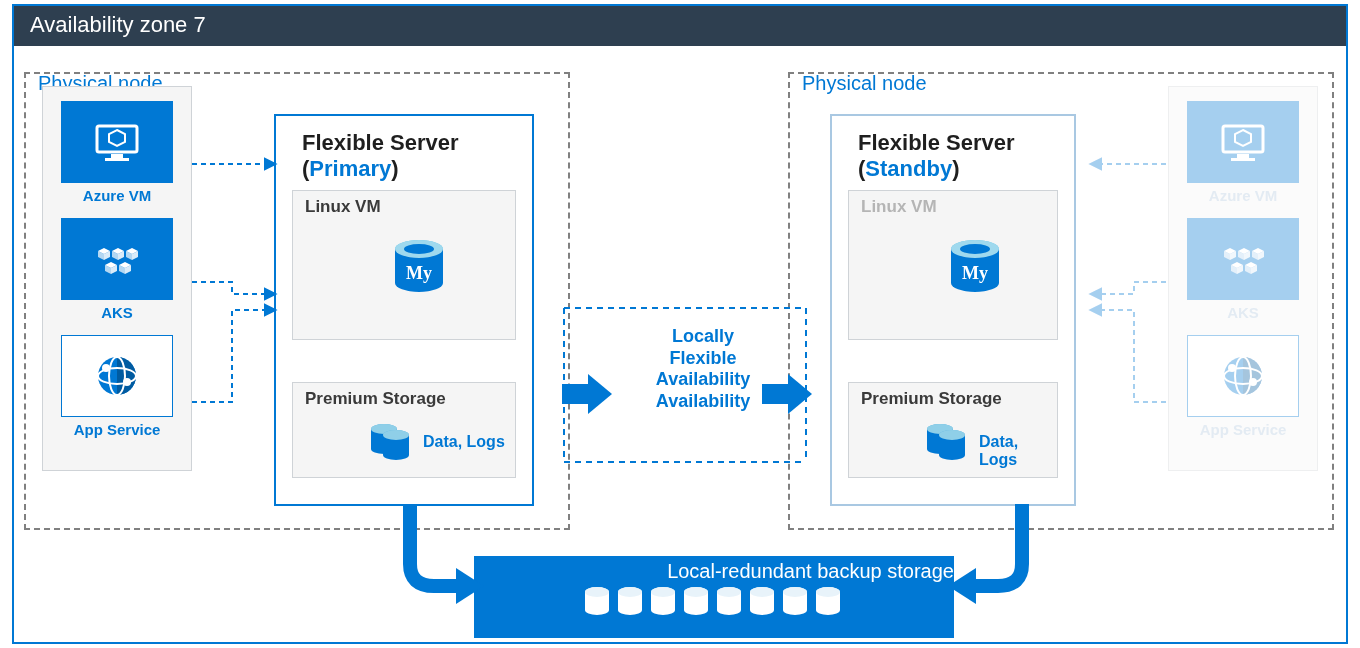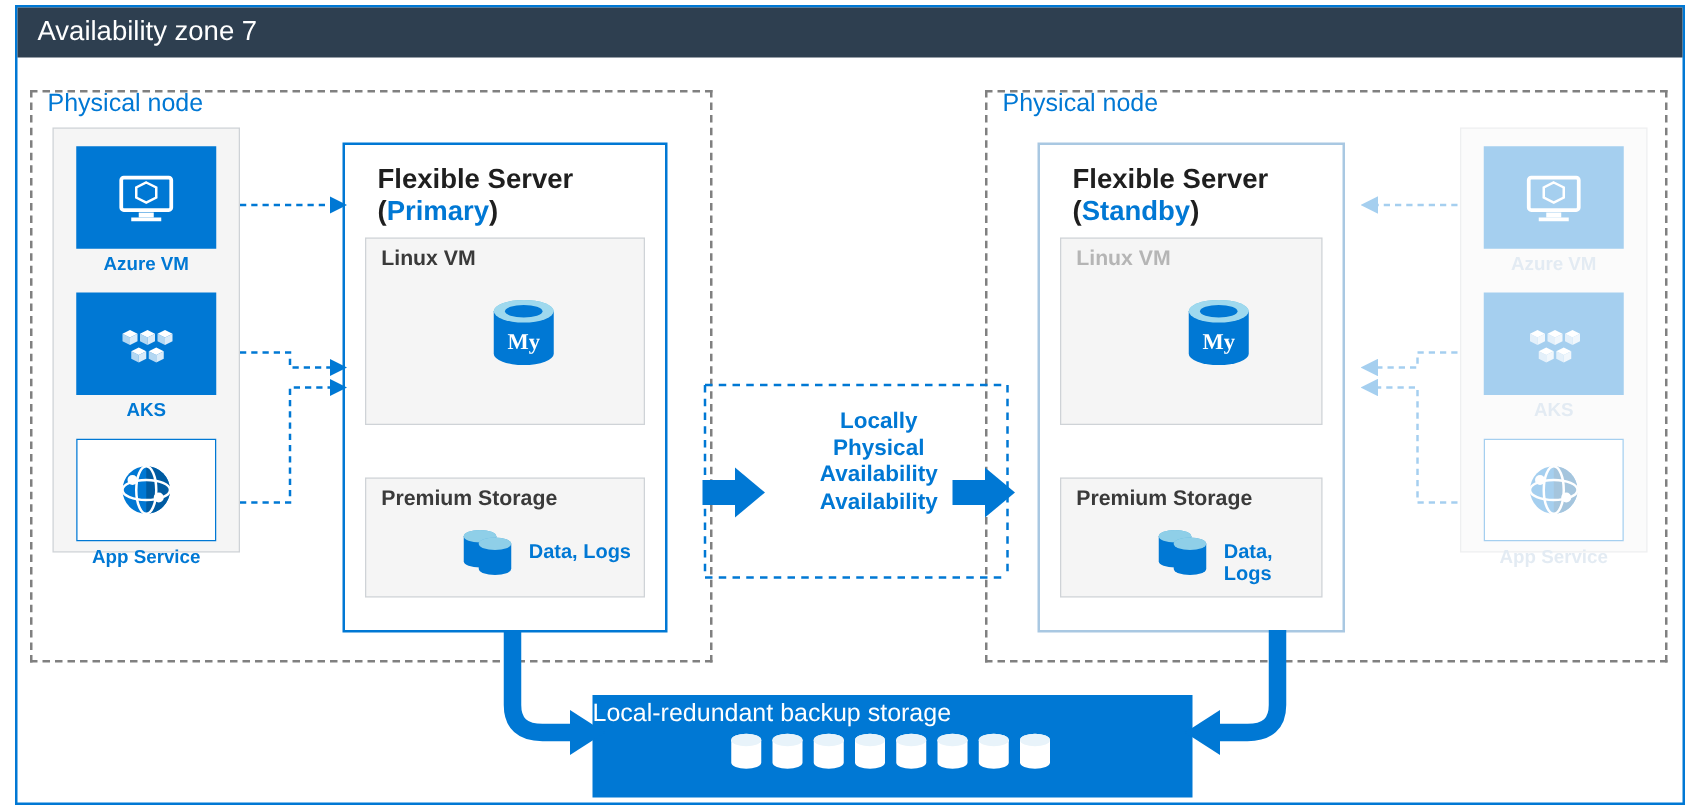--- a/index.html
+++ b/index.html
@@ -48,37 +48,37 @@
   .server-box { position:absolute; border:2px solid var(--azure-blue); background:#fff; }
   .server-box.faded { border-color: var(--faded-blue); opacity:0.6; }
   .server-title { font-size:22px; font-weight:600; color:var(--text-dark); margin:14px 0 8px 26px; }
   .server-title .role { color: var(--azure-blue); }
 
   .inner-box { border:1px solid var(--grey-border); background:var(--grey-light); margin:0 16px; padding:6px 12px 8px; position:relative;}
   .inner-label { font-size:17px; color:#3a3a3a; font-weight:700; }
   .inner-box.faded .inner-label { color:#b5b5b5; }
 
   
-  .svc-col { position:absolute; left:28px; top:96px; width:150px; height:340px;
+  .svc-col { position:absolute; left:28px; top:80px; width:150px; height:385px;
              border:1px solid var(--grey-border); background:var(--grey-light); }
   .svc-col.faded { opacity:0.35; }
   .svc-col.right { left:auto; right:26px; }
   .svc-tile { margin:14px 18px 4px; height:82px; background:var(--azure-blue);
               display:flex; align-items:center; justify-content:center; }
   .svc-tile.white { background:#fff; border:1px solid var(--azure-blue); }
   .svc-name { text-align:center; font-size:15px; color:var(--azure-blue); font-weight:600; margin:2px 0 6px;}
   .svc-col.faded .svc-name { color:#9fbfde; }
 
   
   .repl-text { position:absolute; left:604px; top:320px; width:170px;
                font-size:18px; font-weight:700; color:var(--azure-blue); text-align:center; line-height:1.2;}
 
   
   .backup-bar { position:absolute; left:460px; top:550px; width:480px; height:82px;
-                background:var(--azure-blue); color:#fff; text-align:left; }
+                background:var(--azure-blue); color:#fff; text-align:right; }
   .backup-bar .title { font-size:20px; margin-top:4px; font-weight:400;}
   .backup-icons { display:flex; justify-content:center; gap:3px; margin-top:3px;}
 
   
   svg.icon { display:block; }
 
   
   .conn { position:absolute; overflow:visible; }
 
   .faded-text { color:#b0c7dd !important; }
@@ -269,21 +269,21 @@
     <rect x="0" y="10" width="28" height="20" fill="#0078d4"></rect>
       <path d="M26 0 L50 20 L26 40 Z" fill="#0078d4"></path>
   </svg>
   <svg class="conn" style="left:748px; top:368px;" width="50" height="40">
     <rect x="0" y="10" width="28" height="20" fill="#0078d4"></rect>
       <path d="M26 0 L50 20 L26 40 Z" fill="#0078d4"></path>
   </svg>
 
   <div class="repl-text">
     <span>Locally</span><br>
-    <span>Physical</span><br>
+    <span>Flexible</span><br>
     <span>Availability</span><br>
     <span>Availability</span>
   </div>
 
   <div class="backup-bar">
     <div class="title">Local-redundant backup storage</div>
     <div class="backup-icons">
       <svg width="30" height="32">
           <use href="#ic-disk-white"></use>
         </svg>

